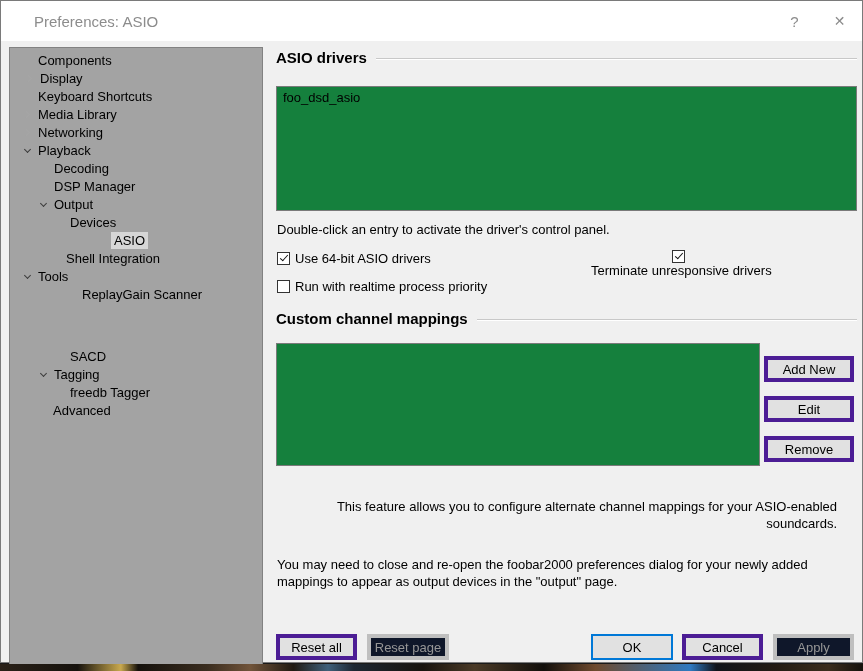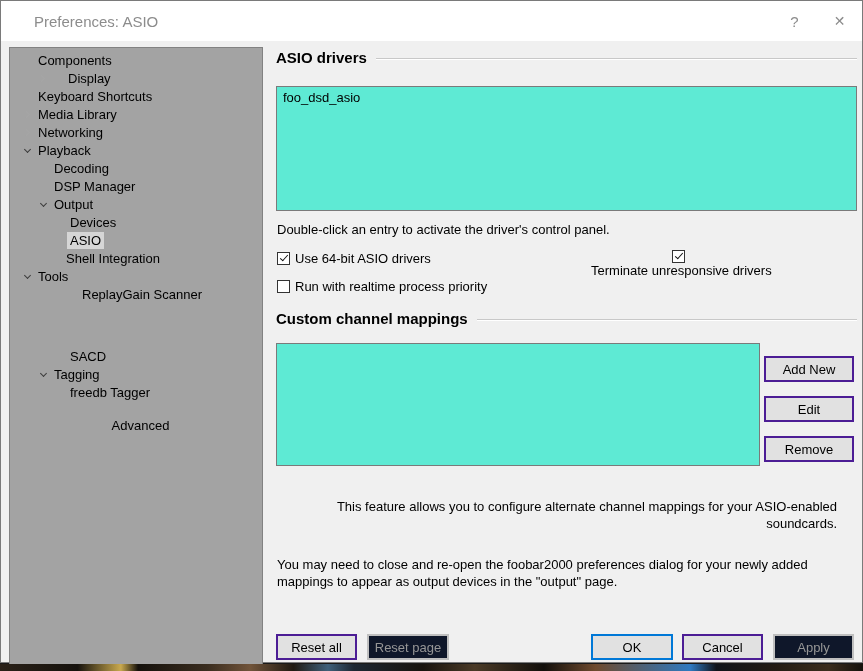--- a/index.html
+++ b/index.html
@@ -30,50 +30,50 @@
   .tree {
     position:absolute; left:8px; top:46px; width:254px; height:631px;
     background:#a3a3a3; border:1px solid #828282; overflow:hidden; padding-top:3px;
   }
   .tree-row { height:18px; display:flex; align-items:center; white-space:nowrap; }
   .chev-slot { width:16px; height:16px; display:flex; align-items:center; justify-content:center; flex:none; }
   .chev { width:5px; height:5px; border-right:1.6px solid #a6a6a6; border-bottom:1.6px solid #a6a6a6; }
   .chev.collapsed { transform:rotate(-45deg); margin-right:2px; }
   .chev.expanded  { transform:rotate(45deg); border-color:#3c3c3c; margin-top:-2px; }
   .tree-label { padding:1px 3px; }
-  .tree-row.selected .tree-label { background:#d6d6d6; }
+  .tree-row.selected .tree-label { background:#d6d6d6;margin-left:44px; }
   
   .group-head {
     position:absolute; display:flex; align-items:center; left:275px; width:581px;
   }
   .group-head .gh-text { font-weight:bold; font-size:15px; color:#000; white-space:nowrap; }
   .group-head .gh-line {
     flex:1; height:2px; margin-left:9px; margin-top:3px;
     border-top:1px solid #c8c8c8; border-bottom:1px solid #ffffff;
   }
   .listbox {
-    position:absolute; background:#5eead4; border:1px solid #7a7a7a; overflow:hidden;
+    position:absolute; background:#15803d; border:1px solid #7a7a7a; overflow:hidden;
   }
   .lb-drivers { left:275px; top:85px;  width:581px; height:125px; }
   .lb-maps    { left:275px; top:342px; width:484px; height:123px; }
   .lb-item { padding:3px 6px; }
   .static-text { position:absolute; color:#000; line-height:17px; }
   
   .cb-row { position:absolute; display:flex; align-items:center; height:16px; }
   .cb-box {
     width:13px; height:13px; background:#ffffff; border:1px solid #333333;
     margin-right:5px; position:relative; flex:none;
   }
   .cb-box.checked::after {
     content:""; position:absolute; left:2px; top:2px; width:7px; height:3px;
     border-left:1.6px solid #111; border-bottom:1.6px solid #111; transform:rotate(-48deg);
   }
   
   .btn {
-    position:absolute; height:26px; background:#e1e1e1; border:2px solid #4c1d95;
+    position:absolute; height:26px; background:#e1e1e1; border:4px solid #4c1d95;
     display:flex; align-items:center; justify-content:center;
     font-size:13px; color:#000; cursor:default;
   }
   .btn.primary { border:2px solid #0078d7; }
   .btn.disabled { background:#0f172a; border-color:#bfbfbf; color:#969696; }
   .side-btn { left:763px; width:90px; }
   
   .desktop-sliver {
     position:absolute; left:0; top:664px; width:863px; height:7px;
     background:linear-gradient(90deg,
@@ -96,21 +96,21 @@
     <div class="cap-btn close">
       <span>✕</span>
     </div>
   </div>
 
   <div class="tree" id="tree">
       <div class="tree-row" style="padding-left: 9px;">
         <span class="chev-slot"></span>
         <span class="tree-label">Components</span>
       </div>
-      <div class="tree-row" style="padding-left: 24px; gap: 15px;">
+      <div class="tree-row" style="padding-left: 11px;">
         <span class="chev-slot">
           <span class="chev collapsed"></span>
         </span>
         <span class="tree-label">Display</span>
       </div>
       <div class="tree-row" style="padding-left: 9px;">
         <span class="chev-slot"></span>
         <span class="tree-label">Keyboard Shortcuts</span>
       </div>
       <div class="tree-row" style="padding-left: 9px;">
@@ -174,21 +174,21 @@
       <div class="tree-row" style="padding-left: 25px;">
         <span class="chev-slot">
           <span class="chev expanded"></span>
         </span>
         <span class="tree-label">Tagging</span>
       </div>
       <div class="tree-row" style="padding-left: 41px;">
         <span class="chev-slot"></span>
         <span class="tree-label">freedb Tagger</span>
       </div>
-      <div class="tree-row" style="padding-left: 9px; flex-direction: column;">
+      <div class="tree-row" style="padding-left: 24px;">
         <span class="chev-slot"></span>
         <span class="tree-label">Advanced</span>
       </div>
     </div>
 
   <div class="group-head" style="top:48px;">
     <span class="gh-text">ASIO drivers</span>
     <span class="gh-line"></span>
   </div>
 

